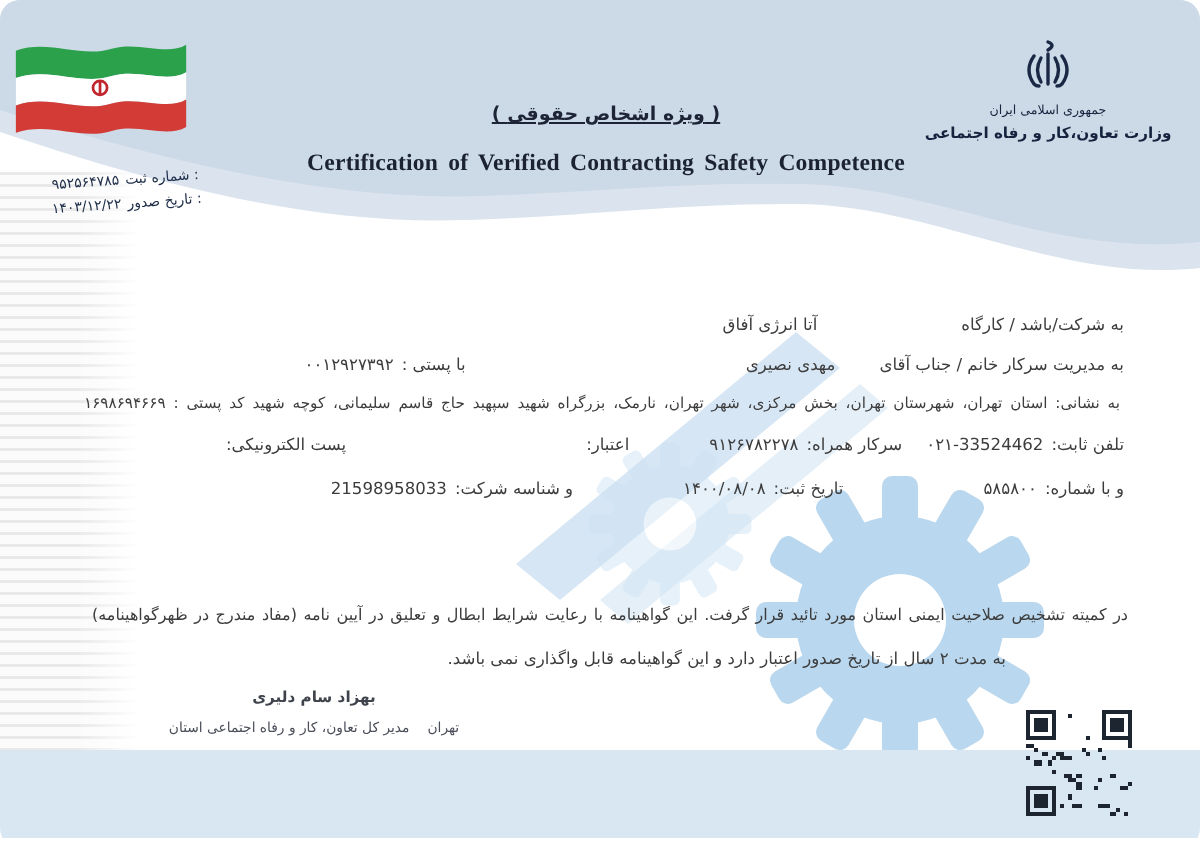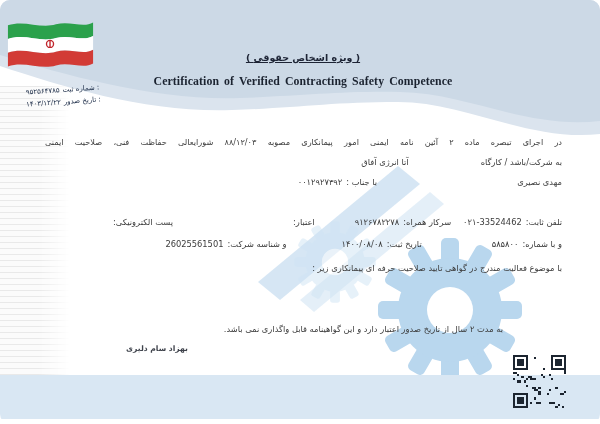--- a/index.html
+++ b/index.html
@@ -127,36 +127,56 @@
       <span>تاریخ صدور :</span>
       <span>۱۴۰۳/۱۲/۲۲</span>
     </div>
   </div>
 
   <div class="titleblock">
     <div class="subtitle-fa">( ویژه اشخاص حقوقی )</div>
     <div class="title-en">Certification of  Verified Contracting Safety Competence</div>
   </div>
 
-
-  <div class="brow r1 just" dir="rtl">در اجرای تبصره ماده ۲ آئین نامه ایمنی امور پیمانکاری مصوبه ۸۸/۱۲/۰۳ شورایعالی حفاظت فنی، صلاحیت ایمنی</div>
+  <div class="ministry">
+    <svg width="24" height="28" viewBox="0 0 24 28">
+      <g style="stroke:#1b2845;fill:none;stroke-width:1.7;stroke-linecap:round">
+        <path d="M12 3 q4 1.5 0 4"></path>
+        <path d="M12 9 v15"></path>
+        <path d="M8.5 11 q-3.5 6 0 12"></path>
+        <path d="M15.5 11 q3.5 6 0 12"></path>
+        <path d="M5 10 q-5 7 0 14 q1 1 2.5 1"></path>
+        <path d="M19 10 q5 7 0 14 q-1 1 -2.5 1"></path>
+      </g>
+    </svg>
+    <div class="gov">جمهوری اسلامی ایران</div>
+    <div class="name">وزارت تعاون،کار و رفاه اجتماعی</div>
+  </div>
+
 
   <div class="brow r2 flexr" dir="rtl">
     <span class="gap22">به شرکت/باشد / کارگاه</span>
     <span style="margin-right:14px">آتا انرژی آفاق</span>
   </div>
 
   <div class="brow r3 flexr" dir="rtl">
+    <span class="gap22">به مدیریت سرکار خانم / جناب آقای</span>
     <span class="gap140">مهدی نصیری</span>
     <span class="grp">
-      <span>با جناب :</span>
+      <span>با پستی :</span>
       <span>۰۰۱۲۹۲۷۳۹۲</span>
     </span>
   </div>
 
+  <div class="brow r4 just" dir="rtl">
+    <span>به نشانی:</span>
+    <span>استان تهران، شهرستان تهران، بخش مرکزی، شهر تهران، نارمک، بزرگراه شهید سپهبد حاج قاسم سلیمانی، کوچه شهید</span>
+    <span>کد پستی :</span>
+    <span>۱۶۹۸۶۹۴۶۶۹</span>
+  </div>
 
   <div class="brow r5 flexr" dir="rtl">
     <span class="grp gap12">
       <span>تلفن ثابت:</span>
       <span>۰۲۱-33524462</span>
     </span>
     <span class="grp gap40">
       <span>سرکار همراه:</span>
       <span>۹۱۲۶۷۸۲۲۷۸</span>
     </span>
@@ -168,29 +188,33 @@
     <span class="grp gap70">
       <span>و با شماره:</span>
       <span>۵۸۵۸۰۰</span>
     </span>
     <span class="grp gap55">
       <span>تاریخ ثبت:</span>
       <span>۱۴۰۰/۰۸/۰۸</span>
     </span>
     <span class="grp">
       <span>و شناسه شرکت:</span>
-      <span>26025561501</span>
-    </span>
-  </div>
-
-  <div class="brow r7" dir="rtl">با موضوع فعالیت مندرج در گواهی تایید صلاحیت حرفه ای پیمانکاری زیر :</div>
+      <span>21598958033</span>
+    </span>
+  </div>
+
+  <div class="brow r9 just" dir="rtl">در کمیته تشخیص صلاحیت ایمنی استان مورد تائید قرار گرفت. این گواهینامه با رعایت شرایط ابطال و تعلیق در آیین نامه (مفاد مندرج در ظهرگواهینامه)</div>
   <div class="brow r10" dir="rtl">به مدت ۲ سال از تاریخ صدور اعتبار دارد و این گواهینامه قابل واگذاری نمی باشد.</div>
 
   <div class="sig">
     <div class="nm">بهزاد سام دلیری</div>
+    <div class="rl" dir="rtl">
+      <span>مدیر کل تعاون، کار و رفاه اجتماعی استان</span>
+      <span>تهران</span>
+    </div>
   </div>
 
   <div class="qr">
       <i style="left: 0px; top: 0px;"></i>
       <i style="left: 2.12px; top: 0px;"></i>
       <i style="left: 4.24px; top: 0px;"></i>
       <i style="left: 6.36px; top: 0px;"></i>
       <i style="left: 8.48px; top: 0px;"></i>
       <i style="left: 10.6px; top: 0px;"></i>
       <i style="left: 12.72px; top: 0px;"></i>

